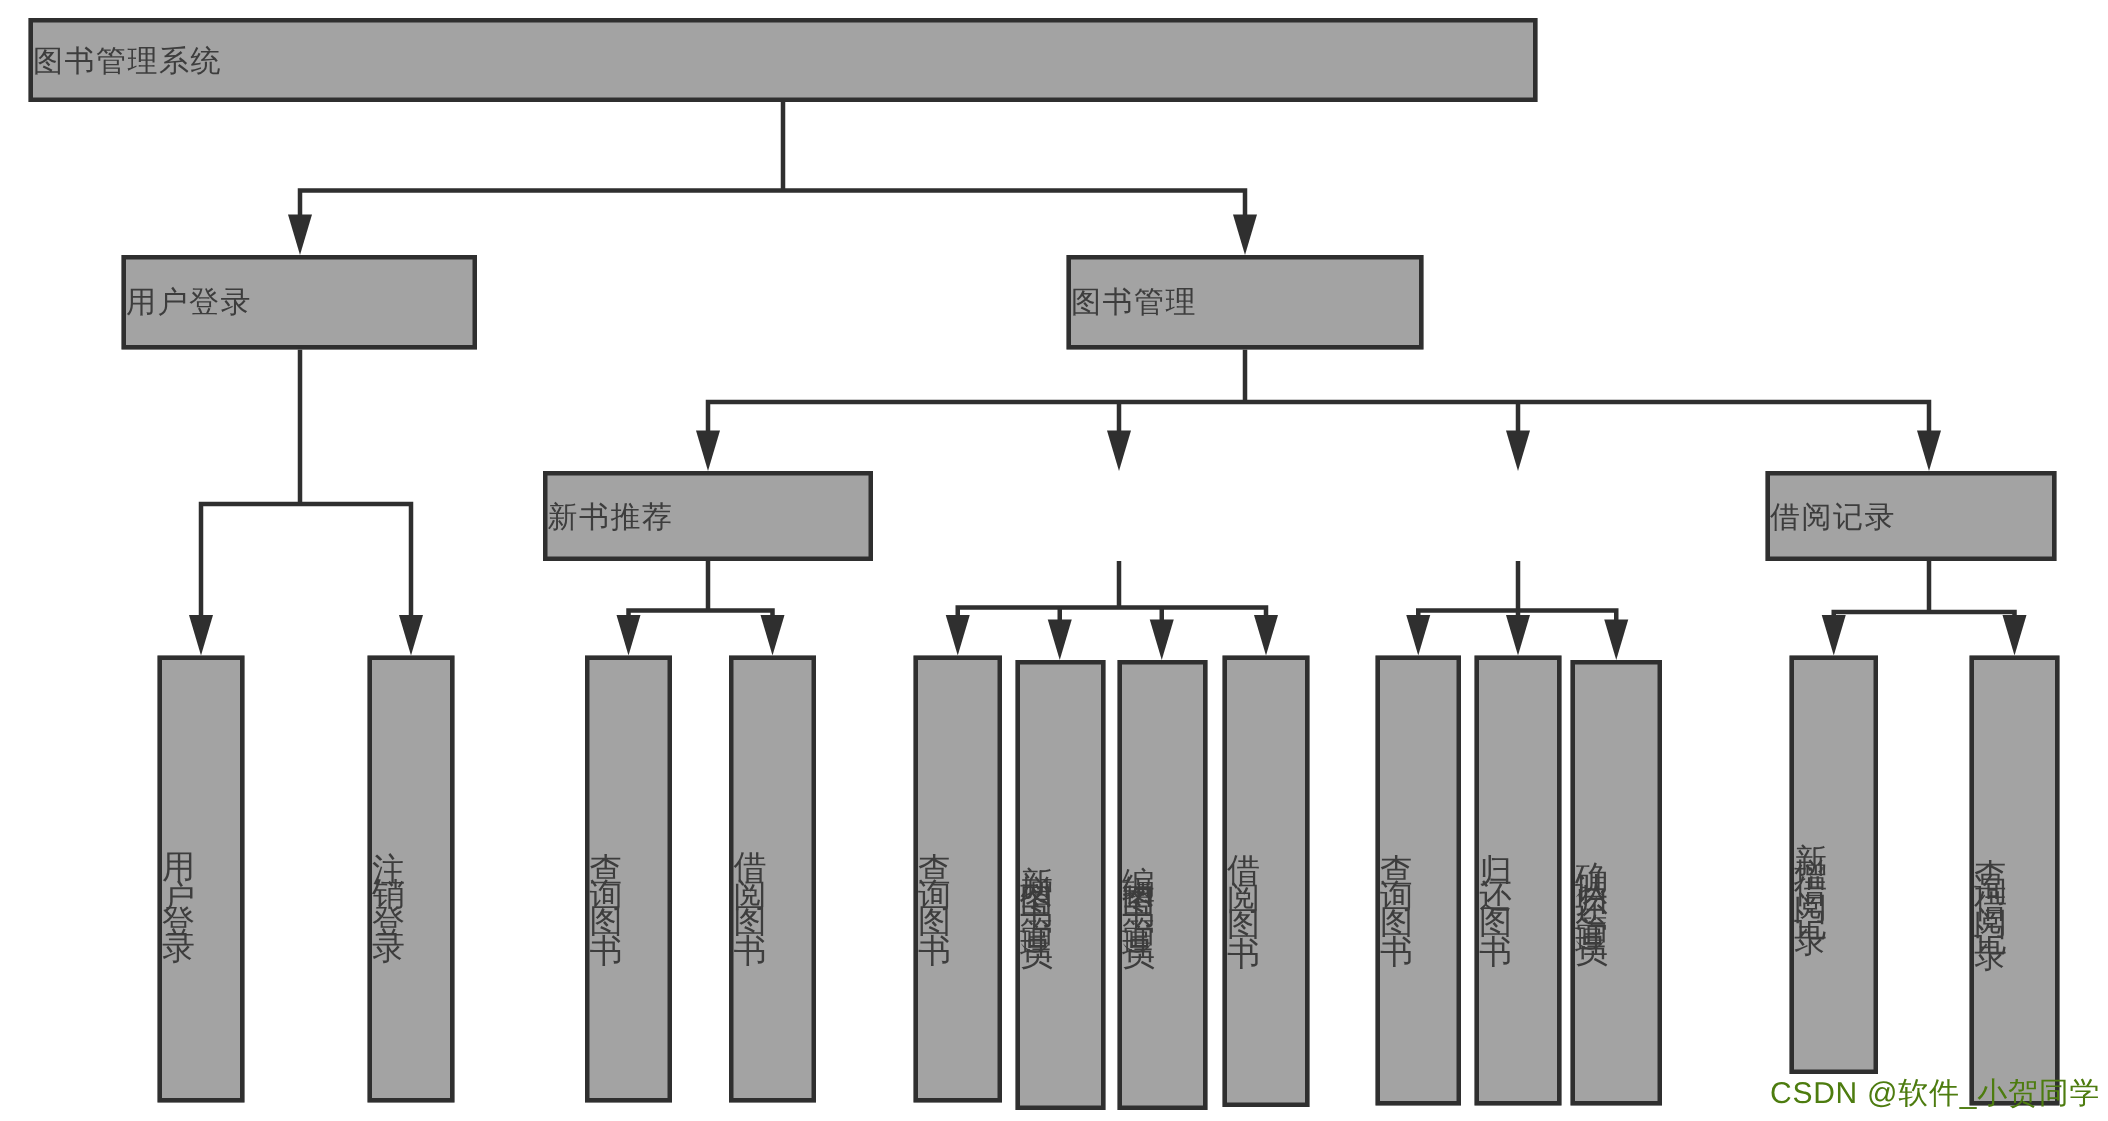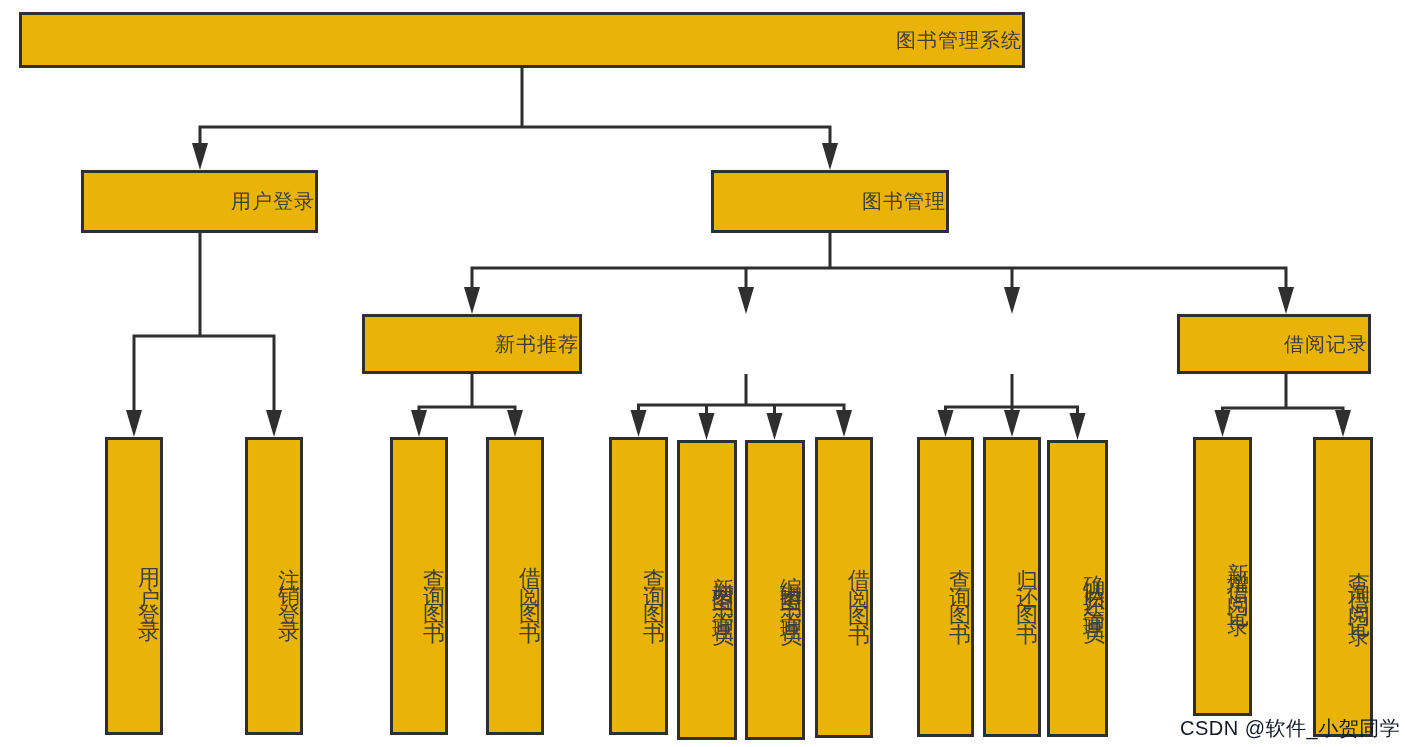--- a/index.html
+++ b/index.html
@@ -7,24 +7,24 @@
     position:relative;
     width:1405px;height:747px;
     background:#ffffff;
     font-family:"Liberation Sans", sans-serif;
     overflow:hidden;
   }
   .box{
     position:absolute;
     box-sizing:border-box;
     border:3px solid #2f2f2f;
-    background:#eab308;
+    background:#a3a3a3;
     display:flex;
     align-items:center;
-    justify-content:flex-end;
+    justify-content:flex-start;
     color:#3d3d3d;
     z-index:2;
   }
   .hbox{font-size:20px;letter-spacing:1px;}
   .root{font-size:20px;}
   .vbox span{
     writing-mode:vertical-rl;
     text-orientation:mixed;
     font-size:22px;
     line-height:1;
@@ -34,21 +34,21 @@
   .sp6 span{letter-spacing:11px;}
   .sp9 span{letter-spacing:7px;}
   #wires{position:absolute;left:0;top:0;z-index:1;}
   #wires path{stroke:#2f2f2f;stroke-width:3;fill:none;}
   #wires polygon{fill:#2f2f2f;stroke:none;}
   .watermark{
     position:absolute;
     left:1180px;top:715px;
     width:225px;
     font-size:20px;
-    color:#0f172a;
+    color:#4d7c0f;
     letter-spacing:0.5px;
     white-space:nowrap;
     z-index:3;
   }
 </style>
 </head>
 <body>
 
 <div id="canvas">
 

